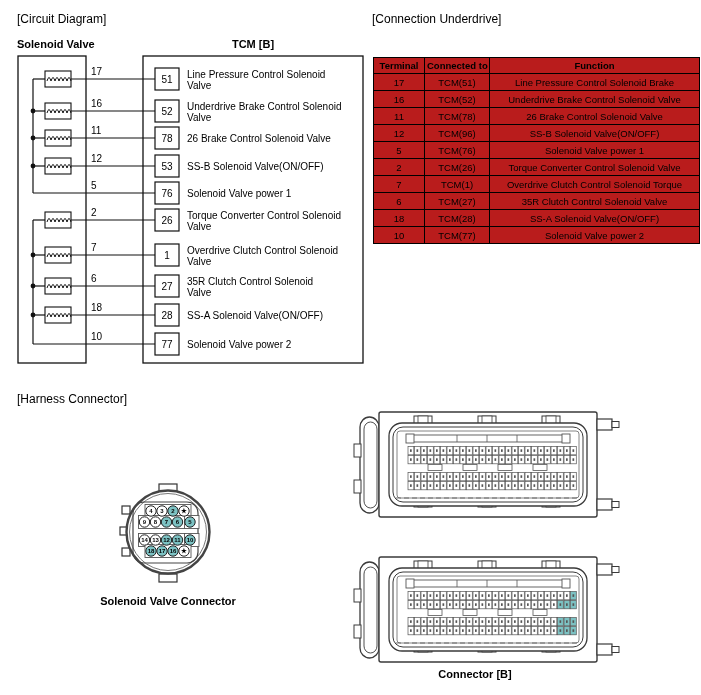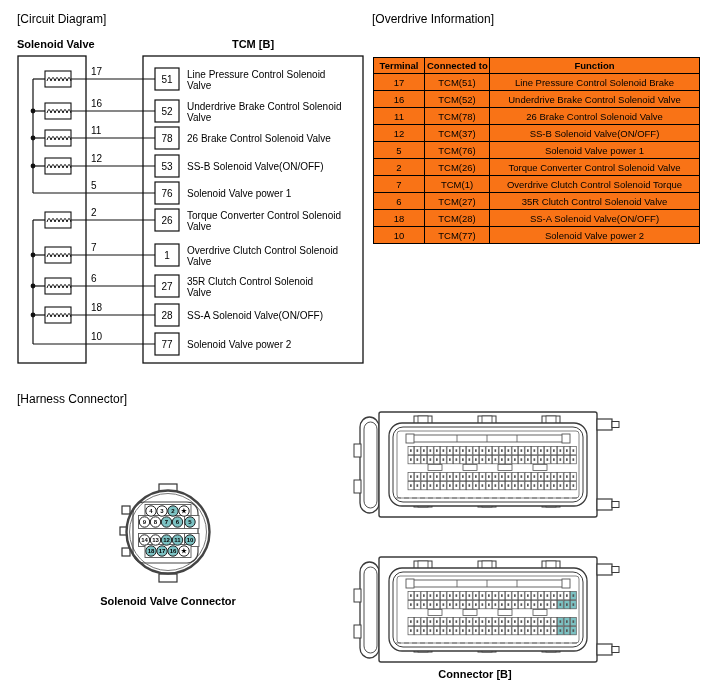--- a/index.html
+++ b/index.html
@@ -4,33 +4,33 @@
 <style>
   html,body{margin:0;padding:0;background:#fff;}
   .page{position:relative;width:701px;height:695px;background:#fff;overflow:hidden;
         font-family:"Liberation Sans",sans-serif;color:#000;}
   .abs{position:absolute;}
   .sec-title{font-size:12px;}
   .bold-label{font-size:11px;font-weight:bold;}
   .centered{text-align:center;}
   svg{position:absolute;overflow:visible;}
   table#conn-table{position:absolute;border-collapse:collapse;table-layout:fixed;width:326px;
-        font-size:9.5px;background:#f97316;}
+        font-size:9.5px;background:#b91c1c;}
   #conn-table th,#conn-table td{border:1px solid #000;text-align:center;vertical-align:middle;
         padding:0 2px;overflow:hidden;white-space:nowrap;}
   #conn-table th{height:15px;font-weight:bold;}
   #conn-table td{height:16px;}
 </style>
 </head>
 <body>
 
 <div class="page">
 
   <div class="abs sec-title" style="left:17px;top:12px">[Circuit Diagram]</div>
-  <div class="abs sec-title" style="left:372px;top:12px">[Overdrive Information]</div>
+  <div class="abs sec-title" style="left:372px;top:12px">[Connection Underdrive]</div>
 
   <div class="abs bold-label" style="left:17px;top:38px">Solenoid Valve</div>
   <div class="abs bold-label centered" style="left:143px;top:38px;width:220px">TCM [B]</div>
 
   <svg id="circuit-svg" style="left:10px;top:50px" width="355" height="320" viewBox="0 0 355 320">
       <rect x="8" y="6" width="68" height="307" fill="none" stroke="#111111" stroke-width="1.3"></rect>
       <rect x="133" y="6" width="220" height="307" fill="none" stroke="#111111" stroke-width="1.3"></rect>
       <line x1="23" y1="29" x2="23" y2="143" stroke="#111111" stroke-width="1.2"></line>
       <line x1="23" y1="170" x2="23" y2="294" stroke="#111111" stroke-width="1.2"></line>
       <line x1="23" y1="29" x2="35" y2="29" stroke="#111111" stroke-width="1.2"></line>
@@ -144,21 +144,21 @@
           <td>TCM(52)</td>
           <td>Underdrive Brake Control Solenoid Valve</td>
         </tr>
         <tr>
           <td>11</td>
           <td>TCM(78)</td>
           <td>26 Brake Control Solenoid Valve</td>
         </tr>
         <tr>
           <td>12</td>
-          <td>TCM(37)</td>
+          <td>TCM(96)</td>
           <td>SS-B Solenoid Valve(ON/OFF)</td>
         </tr>
         <tr>
           <td>5</td>
           <td>TCM(76)</td>
           <td>Solenoid Valve power 1</td>
         </tr>
         <tr>
           <td>2</td>
           <td>TCM(26)</td>

